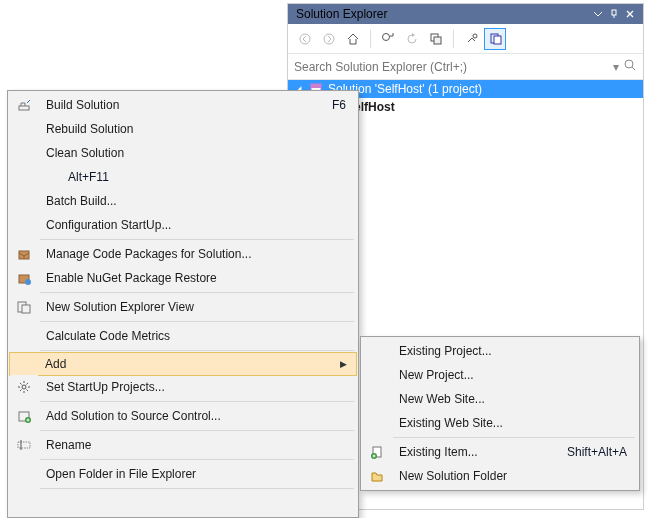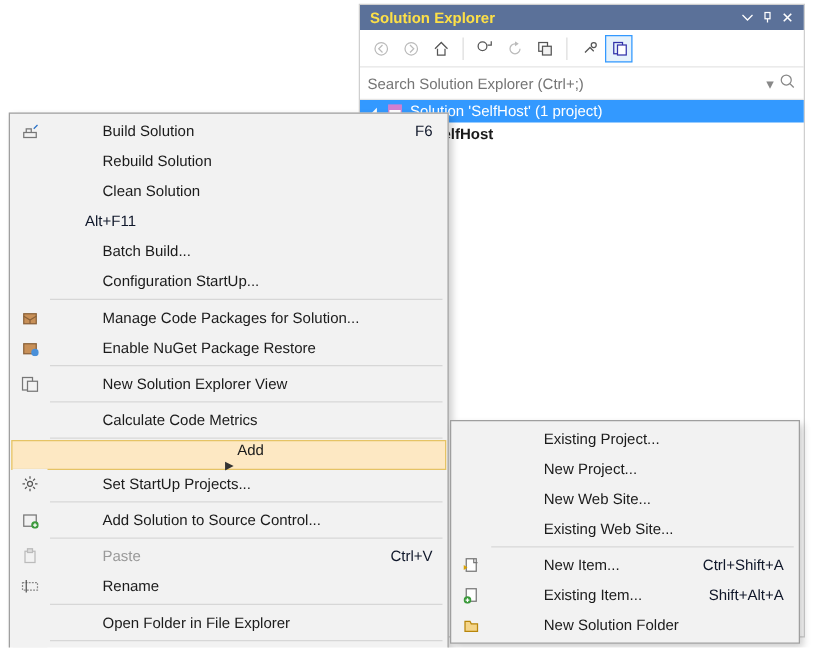--- a/index.html
+++ b/index.html
@@ -18,26 +18,25 @@
     position: absolute;
     top: 3px;
     left: 287px;
     width: 357px;
     height: 507px;
     border: 1px solid #cfcfcf;
     background: #fff;
   }
   .panel-title {
     background: #5b7199;
-    color: #fde047;
+    color: #000000;
     padding: 5px 8px;
     display: flex;
     align-items: center;
     height: 20px;
-    font-weight: bold;
   }
   .panel-title .caption { flex: 1; }
   .panel-title .btns { display: flex; gap: 6px; }
   .panel-title svg { display: block; }
   .toolbar {
     display: flex; align-items: center;
     gap: 2px;
     padding: 4px 6px;
     border-bottom: 1px solid #e5e5e5;
     height: 30px;
@@ -92,26 +91,25 @@
   }
   .menu-row .icon-col {
     width: 28px; height: 100%;
     display: flex; align-items:center; justify-content:center;
     background: #f2f2f2;
   }
   .menu-row .label {
     flex: 1;
     padding-left: 8px;
     white-space: nowrap;
-    margin-left: 36px;
   }
   .menu-row .shortcut { color: #0f172a; padding-left: 30px; }
   .menu-row .sub-arrow { font-size: 9px; color: #333; margin-left: 10px;}
   .menu-row.disabled { color: #9a9a9a; }
-  .menu-row.hover { background: #fde8c3; border: 1px solid #e5c365; height: 24px; margin: -1px -1px -1px -1px; padding-right: 9px; flex-direction: column;}
+  .menu-row.hover { background: #fde8c3; border: 1px solid #e5c365; height: 24px; margin: -1px -1px -1px -1px; padding-right: 9px;}
   .menu-row.hover .icon-col { background: transparent; width: 27px;}
   .menu-sep {
     margin: 2px 2px 2px 30px;
     border-top: 1px solid #d7d7d7;
   }
   .menu-icon svg { display:block;}
   #context-menu { top: 90px; left: 7px; width: 352px; }
   #sub-menu { top: 336px; left: 360px; width: 280px; }
 </style>
 </head>
@@ -312,30 +310,20 @@
       <span class="icon-col menu-icon">
           <svg width="14" height="14">
             <rect x="2" y="3" width="10" height="9" fill="none" stroke="#777"></rect>
             <circle cx="11" cy="11" r="3" fill="#3c9a3c"></circle>
             <path d="M9.5 11 L12.5 11 M11 9.5 L11 12.5" stroke="#fff"></path>
           </svg>
         </span>
       <span class="label">Add Solution to Source Control...</span>
     </div>
     <div class="menu-sep"></div>
-    <div class="menu-row disabled">
-      <span class="icon-col menu-icon">
-          <svg width="14" height="14">
-            <rect x="3" y="3" width="8" height="9" fill="none" stroke="#bbb"></rect>
-            <rect x="5" y="1" width="4" height="3" fill="#ddd" stroke="#bbb"></rect>
-          </svg>
-        </span>
-      <span class="label">Paste</span>
-      <span class="shortcut">Ctrl+V</span>
-    </div>
     <div class="menu-row">
       <span class="icon-col menu-icon">
           <svg width="14" height="14">
             <rect x="1" y="4" width="12" height="6" fill="none" stroke="#888" stroke-dasharray="1.5 1"></rect>
             <line x1="4" y1="2" x2="4" y2="12" stroke="#555"></line>
           </svg>
         </span>
       <span class="label">Rename</span>
     </div>
     <div class="menu-sep"></div>
@@ -363,31 +351,20 @@
     </div>
     <div class="menu-row">
       <span class="icon-col"></span>
         <span class="label">New Web Site...</span>
     </div>
     <div class="menu-row">
       <span class="icon-col"></span>
         <span class="label">Existing Web Site...</span>
     </div>
     <div class="menu-sep"></div>
-    <div class="menu-row">
-      <span class="icon-col menu-icon">
-          <svg width="14" height="14">
-            <rect x="3" y="2" width="8" height="10" fill="#fff" stroke="#777"></rect>
-            <path d="M9 2 L9 5 L12 5" fill="none" stroke="#777"></path>
-            <path d="M1 11 L1 7 L4 9 z" fill="#d9a200"></path>
-          </svg>
-        </span>
-      <span class="label">New Item...</span>
-      <span class="shortcut">Ctrl+Shift+A</span>
-    </div>
     <div class="menu-row">
       <span class="icon-col menu-icon">
           <svg width="14" height="14">
             <rect x="3" y="2" width="8" height="10" fill="#fff" stroke="#777"></rect>
             <circle cx="4" cy="11" r="3" fill="#3c9a3c"></circle>
             <path d="M2.5 11 L5.5 11 M4 9.5 L4 12.5" stroke="#fff"></path>
           </svg>
         </span>
       <span class="label">Existing Item...</span>
       <span class="shortcut">Shift+Alt+A</span>

